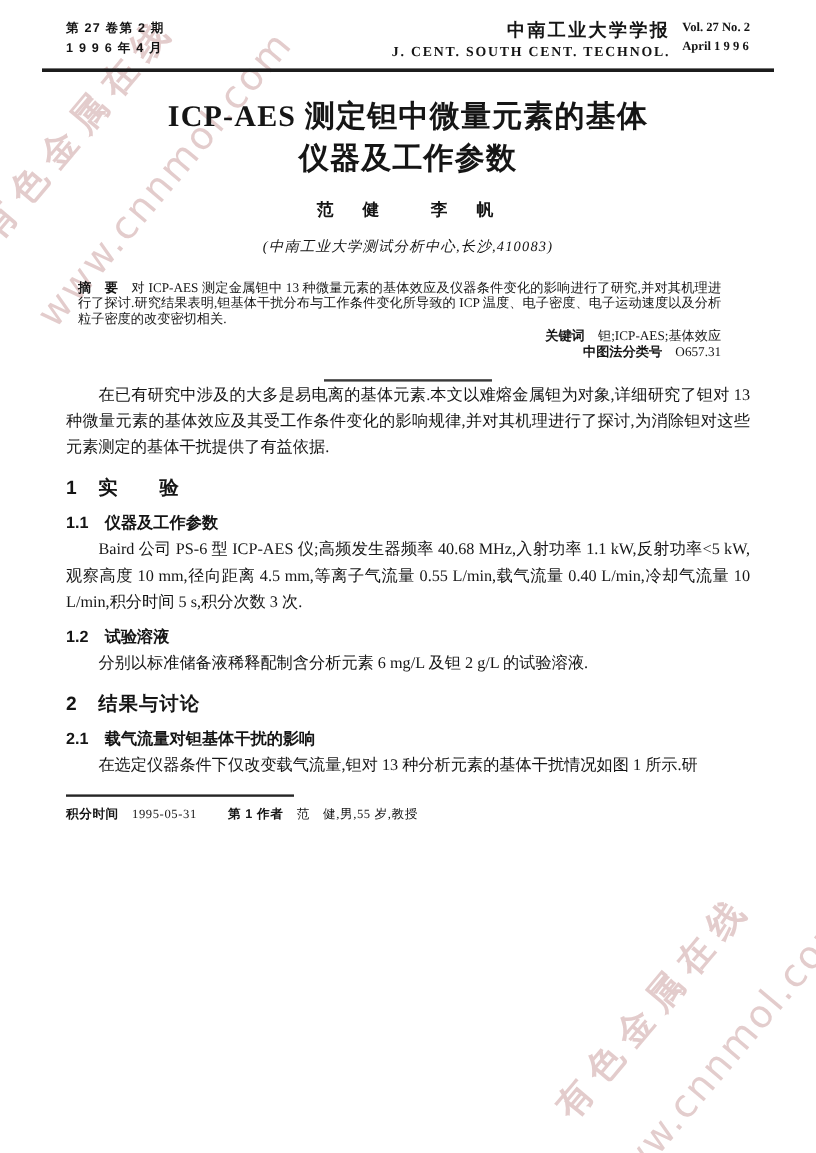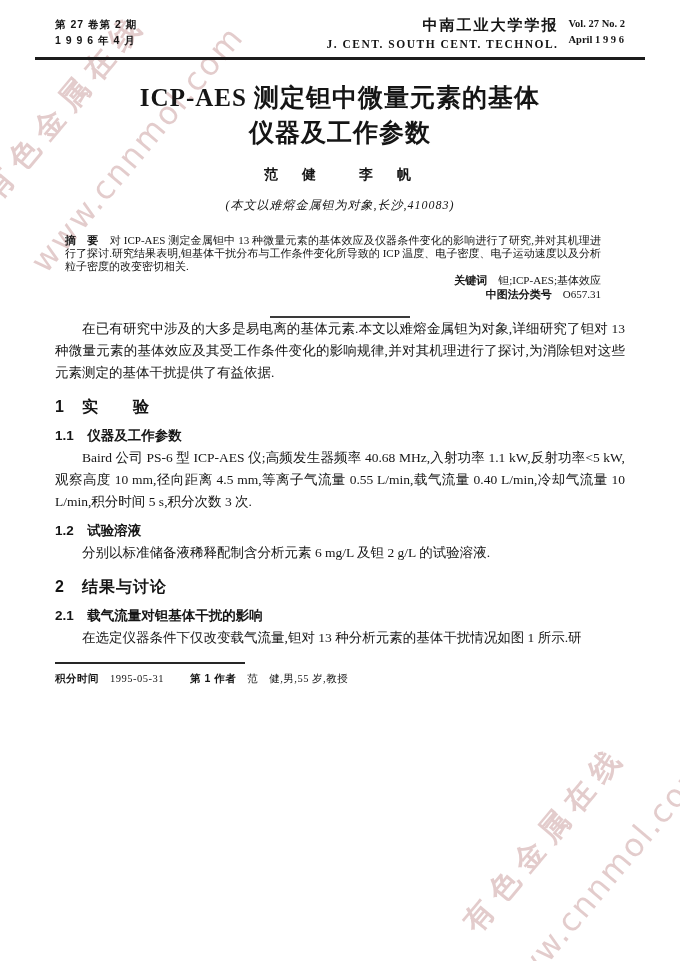--- a/index.html
+++ b/index.html
@@ -95,21 +95,21 @@
         <div>April  1 9 9 6</div>
       </div>
     </div>
     <div class="rule-thick"></div>
 
     <div class="title">
       <div>ICP-AES 测定钽中微量元素的基体</div>
       <div>仪器及工作参数</div>
     </div>
     <div class="authors">范　健　　李　帆</div>
-    <div class="affiliation">(本文以难熔金属钽为对象,长沙,410083)</div>
+    <div class="affiliation">(中南工业大学测试分析中心,长沙,410083)</div>
 
     <div class="abstract">
       <p><span class="b-label">摘　要</span><span>　对 ICP-AES 测定金属钽中 13 种微量元素的基体效应及仪器条件变化的影响进行了研究,并对其机理进行了探讨.研究结果表明,钽基体干扰分布与工作条件变化所导致的 ICP 温度、电子密度、电子运动速度以及分析粒子密度的改变密切相关.</span></p>
       <p class="meta"><span class="b-label">关键词</span><span>　钽;ICP-AES;基体效应</span></p>
       <p class="meta"><span class="b-label">中图法分类号</span><span>　O657.31</span></p>
     </div>
     <div class="rule-short"></div>
 
     <p class="body-p">在已有研究中涉及的大多是易电离的基体元素.本文以难熔金属钽为对象,详细研究了钽对 13 种微量元素的基体效应及其受工作条件变化的影响规律,并对其机理进行了探讨,为消除钽对这些元素测定的基体干扰提供了有益依据.</p>
 

